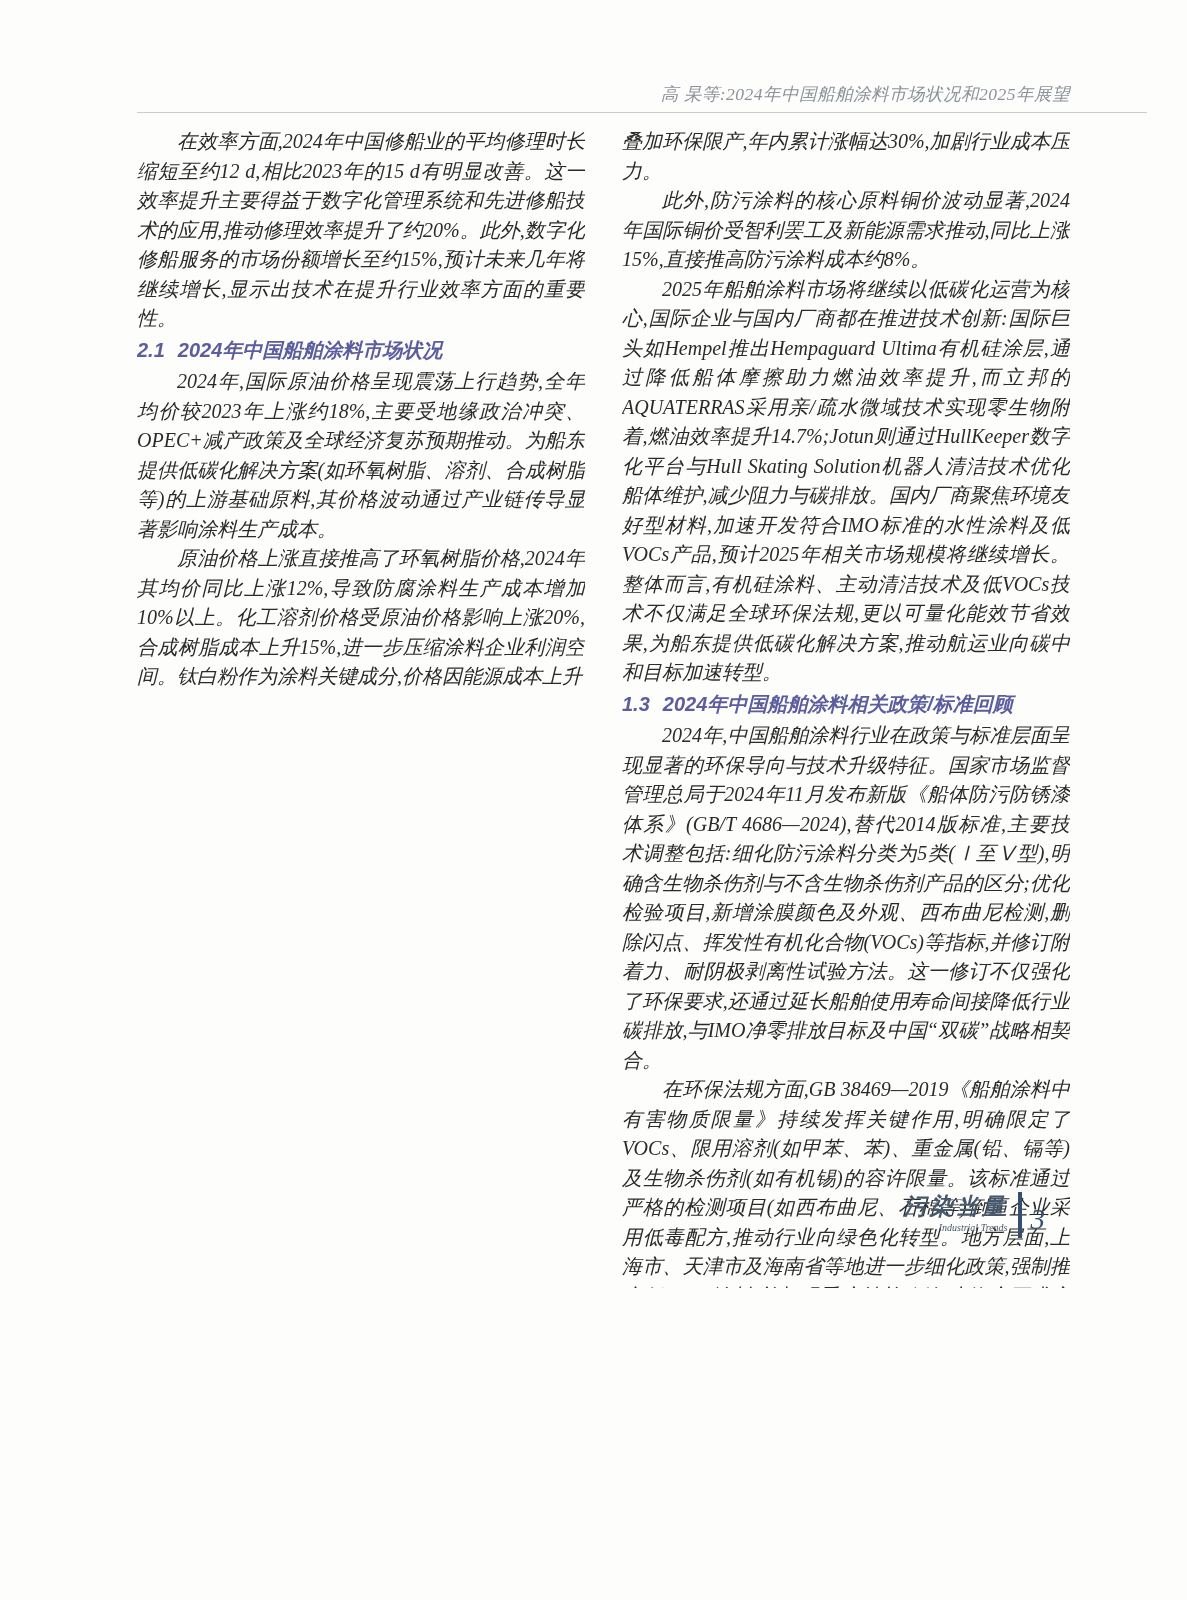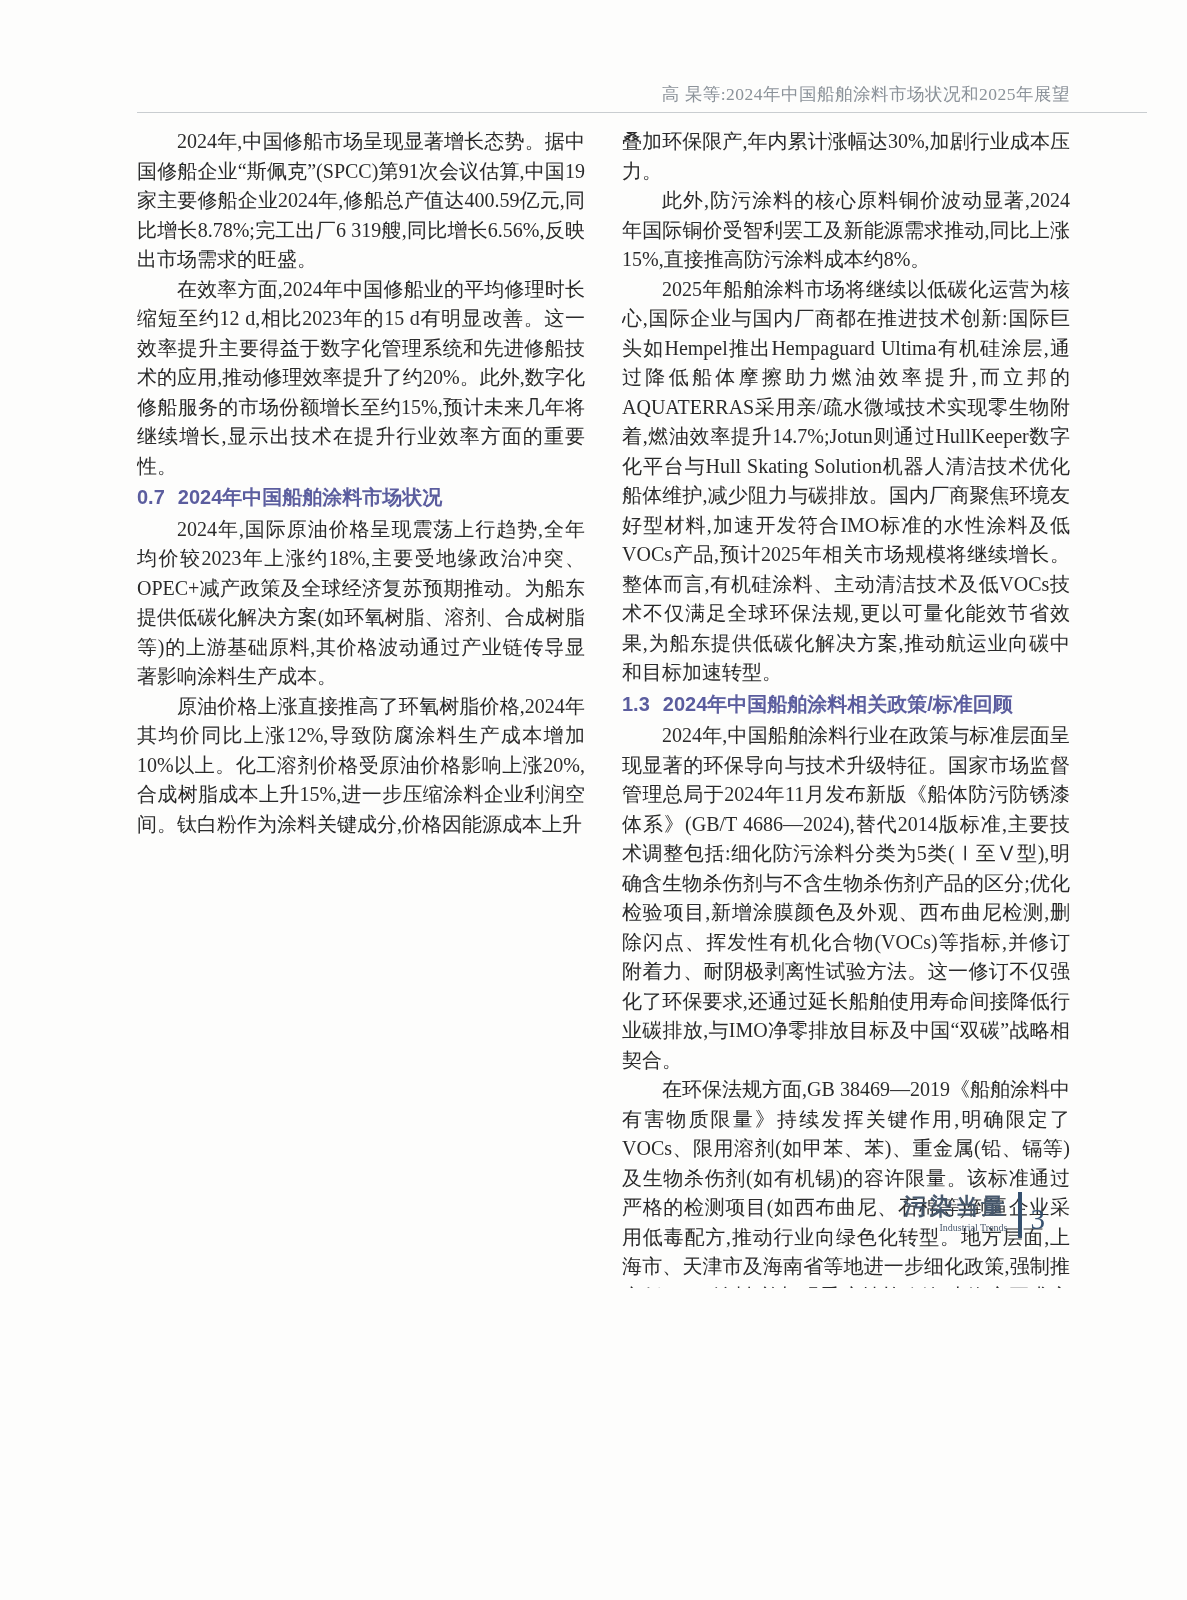--- a/index.html
+++ b/index.html
@@ -3,21 +3,21 @@
 <meta charset="utf-8">
 <style>
   html,body{margin:0;padding:0;}
   body{
     width:1187px;height:1600px;
     background:#fdfdfc;
     font-family:"Liberation Serif", serif;
     -webkit-font-smoothing:antialiased;
   }
   .page{
-    position:relative;width:1187px;height:1288px;background:#fdfdfc;overflow:hidden;
+    position:relative;width:1187px;height:1288px;background:#fdfdfc;overflow:hidden;font-style:italic;
   }
   
   .running-header{
     position:absolute;top:82px;right:117px;
     font-size:17.5px;color:#8b9299;letter-spacing:0.5px;
     font-family:"Liberation Serif", serif;
   }
   .header-divider{
     position:absolute;left:137px;top:112px;width:1010px;height:1px;
     background:#c9cdd0;
@@ -76,24 +76,23 @@
 <body>
 
 <div class="page">
 
   <div class="running-header">高 杲等:2024年中国船舶涂料市场状况和2025年展望</div>
   <div class="header-divider"></div>
 
   <div class="article">
 
     <div class="col">
-      <p>2024年,中国修船市场呈现显著增长态势。据中国修船企业“斯佩克”(SPCC)第91次会议估算,中国19家主要修船企业2024年,修船总产值达400.59亿元,同比增长8.78%;完工出厂6 319艘,同比增长6.56%,反映出市场需求的旺盛。</p>
       <p>在效率方面,2024年中国修船业的平均修理时长缩短至约12 d,相比2023年的15 d有明显改善。这一效率提升主要得益于数字化管理系统和先进修船技术的应用,推动修理效率提升了约20%。此外,数字化修船服务的市场份额增长至约15%,预计未来几年将继续增长,显示出技术在提升行业效率方面的重要性。</p>
       <h3 class="sec">
-        <span class="num">0.7</span><span class="ttl">2024年中国船舶涂料市场状况</span>
+        <span class="num">2.1</span><span class="ttl">2024年中国船舶涂料市场状况</span>
       </h3>
       <p>2024年,国际原油价格呈现震荡上行趋势,全年均价较2023年上涨约18%,主要受地缘政治冲突、OPEC+减产政策及全球经济复苏预期推动。为船东提供低碳化解决方案(如环氧树脂、溶剂、合成树脂等)的上游基础原料,其价格波动通过产业链传导显著影响涂料生产成本。</p>
       <p>原油价格上涨直接推高了环氧树脂价格,2024年其均价同比上涨12%,导致防腐涂料生产成本增加10%以上。化工溶剂价格受原油价格影响上涨20%,合成树脂成本上升15%,进一步压缩涂料企业利润空间。钛白粉作为涂料关键成分,价格因能源成本上升</p>
     </div>
 
     <div class="col">
       <p class="cont">叠加环保限产,年内累计涨幅达30%,加剧行业成本压力。</p>
       <p>此外,防污涂料的核心原料铜价波动显著,2024年国际铜价受智利罢工及新能源需求推动,同比上涨15%,直接推高防污涂料成本约8%。</p>
       <p>2025年船舶涂料市场将继续以低碳化运营为核心,国际企业与国内厂商都在推进技术创新:国际巨头如Hempel推出Hempaguard Ultima有机硅涂层,通过降低船体摩擦助力燃油效率提升,而立邦的AQUATERRAS采用亲/疏水微域技术实现零生物附着,燃油效率提升14.7%;Jotun则通过HullKeeper数字化平台与Hull Skating Solution机器人清洁技术优化船体维护,减少阻力与碳排放。国内厂商聚焦环境友好型材料,加速开发符合IMO标准的水性涂料及低VOCs产品,预计2025年相关市场规模将继续增长。整体而言,有机硅涂料、主动清洁技术及低VOCs技术不仅满足全球环保法规,更以可量化能效节省效果,为船东提供低碳化解决方案,推动航运业向碳中和目标加速转型。</p>
       <h3 class="sec">

